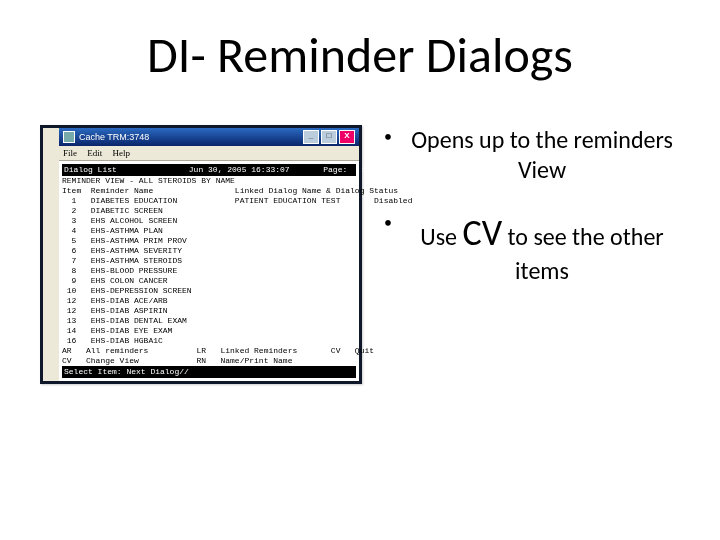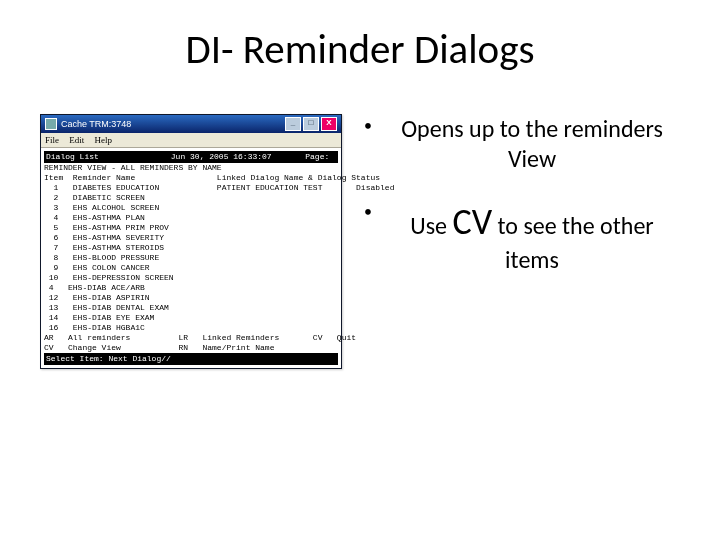--- a/index.html
+++ b/index.html
@@ -1,19 +1,19 @@
 <!DOCTYPE html>
 <html><head>
 <meta charset="utf-8">
 <style>
   html,body{margin:0;padding:0;width:720px;height:540px;background:#fff;font-family:Calibri,Arial,sans-serif;color:#000;}
   .slide{position:relative;width:720px;height:540px;box-sizing:border-box;padding:24px 40px;}
-  .title{font-size:41px;font-weight:400;text-align:center;margin:0 0 40px 0;}
+  .title{font-size:50px;font-weight:400;text-align:center;margin:0 0 40px 0;}
   .body-row{display:flex;align-items:flex-start;gap:18px;}
-  .screenshot-frame{width:300px;border:1px solid #0f172a;box-shadow:1px 1px 2px rgba(0,0,0,.2);background:#ece9d8;}
+  .screenshot-frame{width:300px;border:3px solid #0f172a;box-shadow:1px 1px 2px rgba(0,0,0,.2);background:#ece9d8;padding-left:16px;}
   .titlebar{display:flex;align-items:center;height:18px;background:linear-gradient(#2a6ac1,#0a246a);color:#fff;font:9px Tahoma,Arial;padding:0 4px;}
   .titlebar .cap-icon{width:10px;height:10px;background:#7aa;border:1px solid #fff;margin-right:4px;}
   .titlebar .spacer{flex:1;}
   .win-btn{width:14px;height:12px;margin-left:2px;background:#bcd;border:1px solid #fff;color:#234;font:700 8px/10px Arial;text-align:center;}
   .win-btn.close{background:#e06;color:#fff;}
   .menubar{background:#ece9d8;font:9px Tahoma;color:#000;padding:2px 4px;border-bottom:1px solid #aca899;}
   .menubar span{margin-right:8px;margin-top:48px;}
   .term{background:#fff;font:8px/10px "Courier New",monospace;color:#000;padding:3px;}
   .term .inv{background:#000;color:#fff;display:block;padding:1px 2px;white-space:pre;}
   .term .row{white-space:pre;}
@@ -38,34 +38,34 @@
         <div class="win-btn">□</div>
         <div class="win-btn close">X</div>
       </div>
       <div class="menubar">
         <span>File</span>
         <span>Edit</span>
         <span>Help</span>
       </div>
       <div class="term">
         <span class="inv">Dialog List               Jun 30, 2005 16:33:07       Page:   1 of   3</span>
-        <div class="row">REMINDER VIEW - ALL REMINDERS BY NAME</div>
+        <div class="row">REMINDER VIEW - ALL STEROIDS BY NAME</div>
         <div class="row">Item  Reminder Name                 Linked Dialog Name &amp; Dialog Status</div>
         <div id="term-rows">
             <div class="row">  1   DIABETES EDUCATION            PATIENT EDUCATION TEST       Disabled</div>
             <div class="row">  2   DIABETIC SCREEN</div>
             <div class="row">  3   EHS ALCOHOL SCREEN</div>
             <div class="row">  4   EHS-ASTHMA PLAN</div>
             <div class="row">  5   EHS-ASTHMA PRIM PROV</div>
             <div class="row">  6   EHS-ASTHMA SEVERITY</div>
             <div class="row">  7   EHS-ASTHMA STEROIDS</div>
             <div class="row">  8   EHS-BLOOD PRESSURE</div>
             <div class="row">  9   EHS COLON CANCER</div>
             <div class="row"> 10   EHS-DEPRESSION SCREEN</div>
-            <div class="row"> 4   EHS-DIAB ACE/ARB</div>
+            <div class="row"> 12   EHS-DIAB ACE/ARB</div>
             <div class="row"> 12   EHS-DIAB ASPIRIN</div>
             <div class="row"> 13   EHS-DIAB DENTAL EXAM</div>
             <div class="row"> 14   EHS-DIAB EYE EXAM</div>
             <div class="row"> 16   EHS-DIAB HGBA1C</div>
           </div>
         <div class="row">AR   All reminders          LR   Linked Reminders       CV   Quit</div>
         <div class="row">CV   Change View            RN   Name/Print Name</div>
         <span class="inv">Select Item: Next Dialog//</span>
       </div>
     </div>

